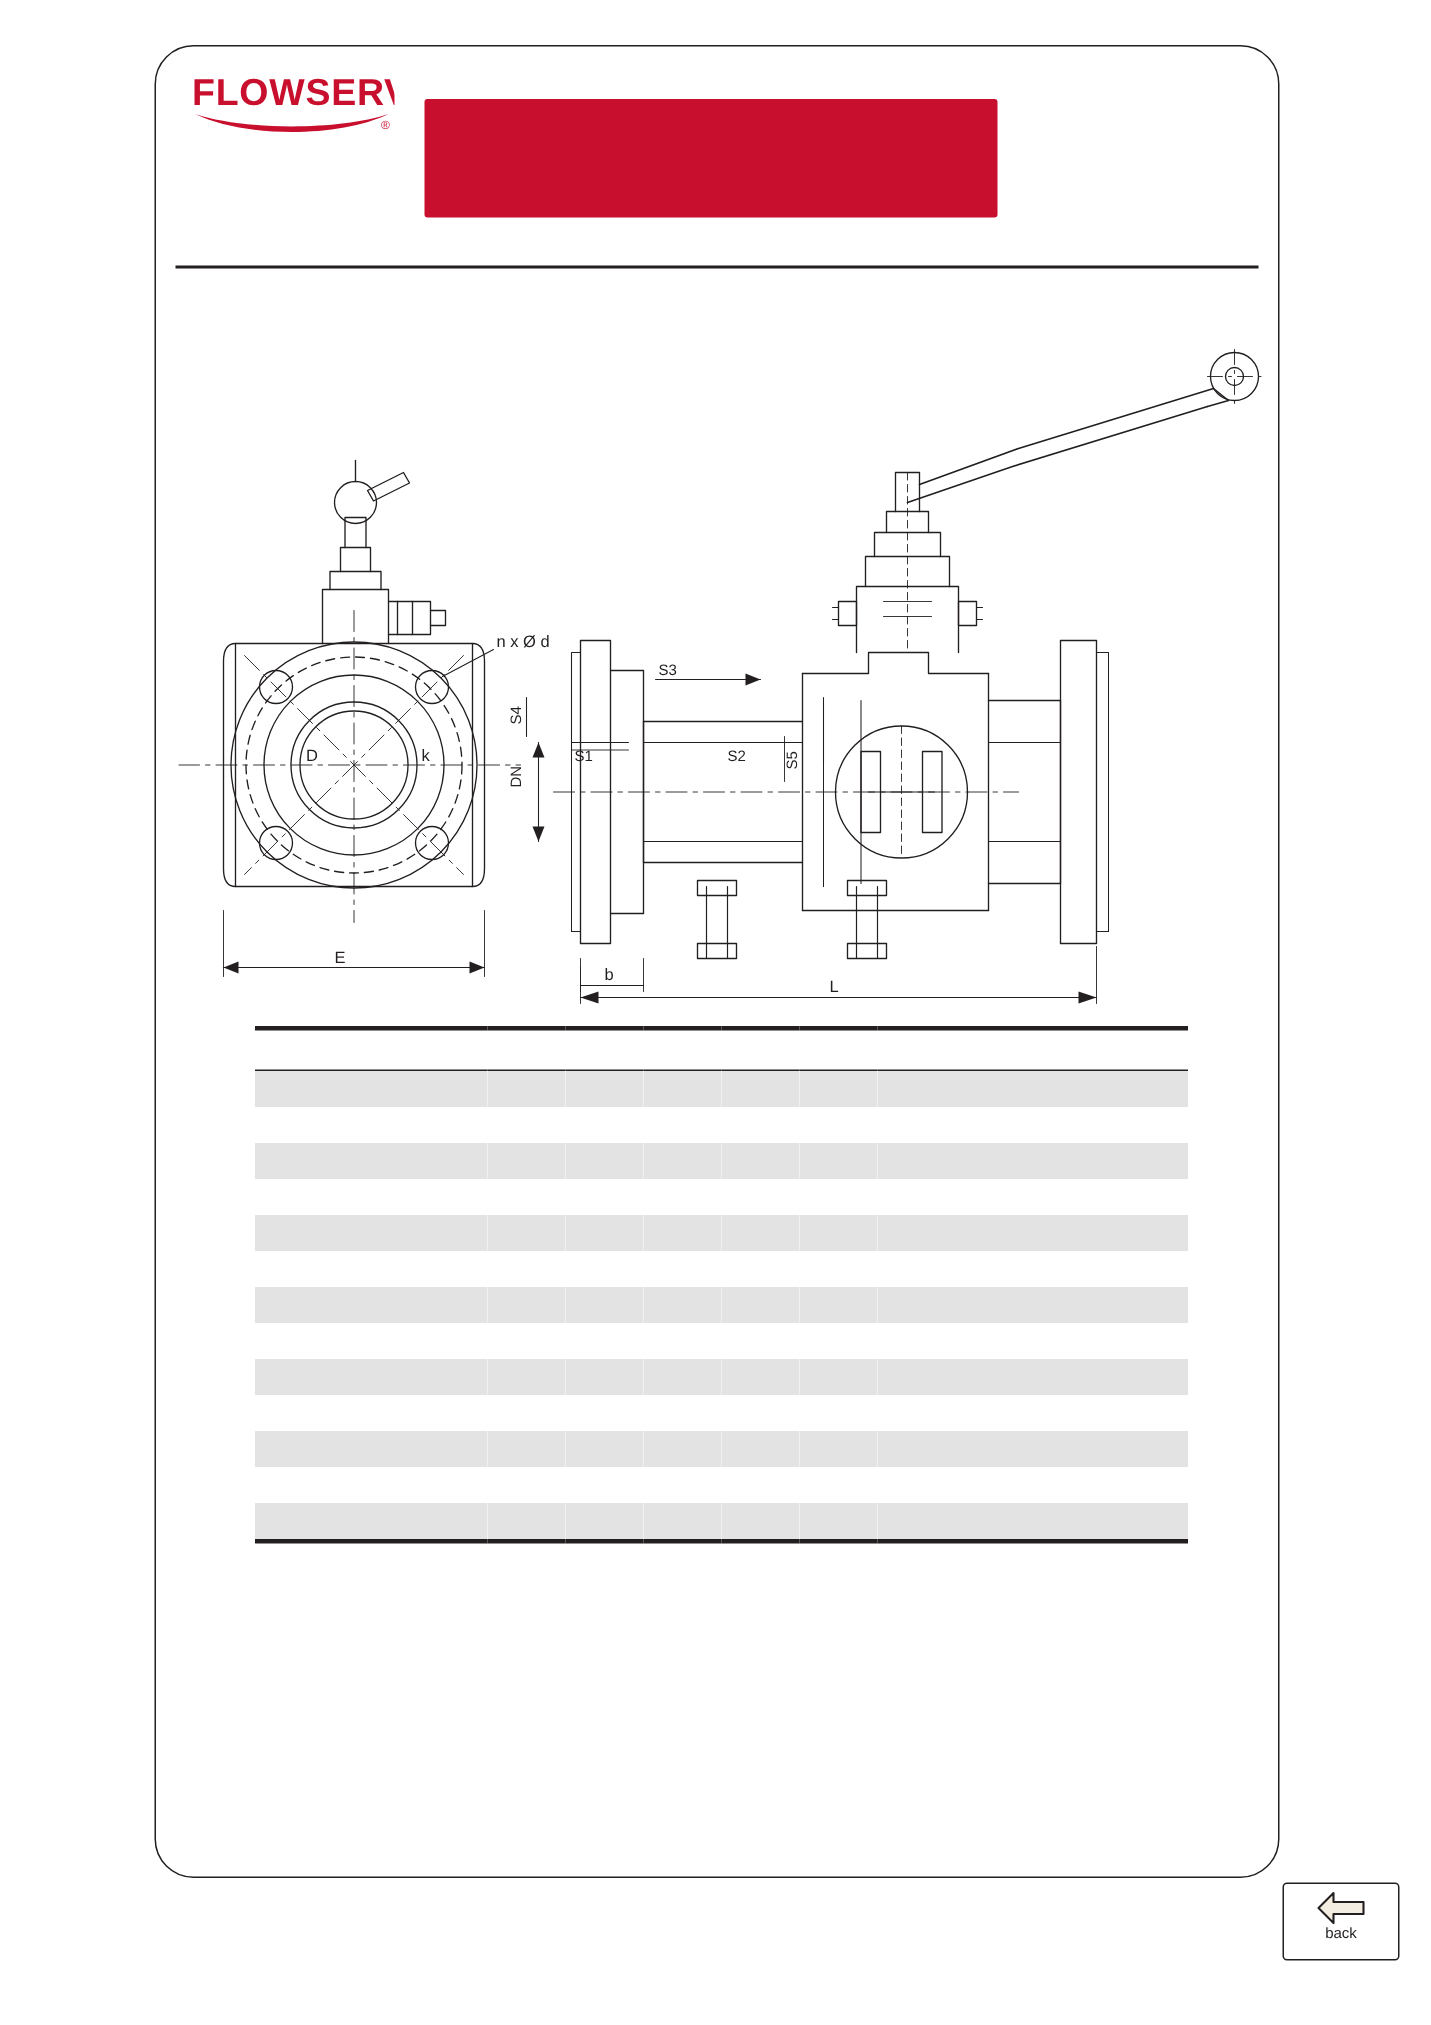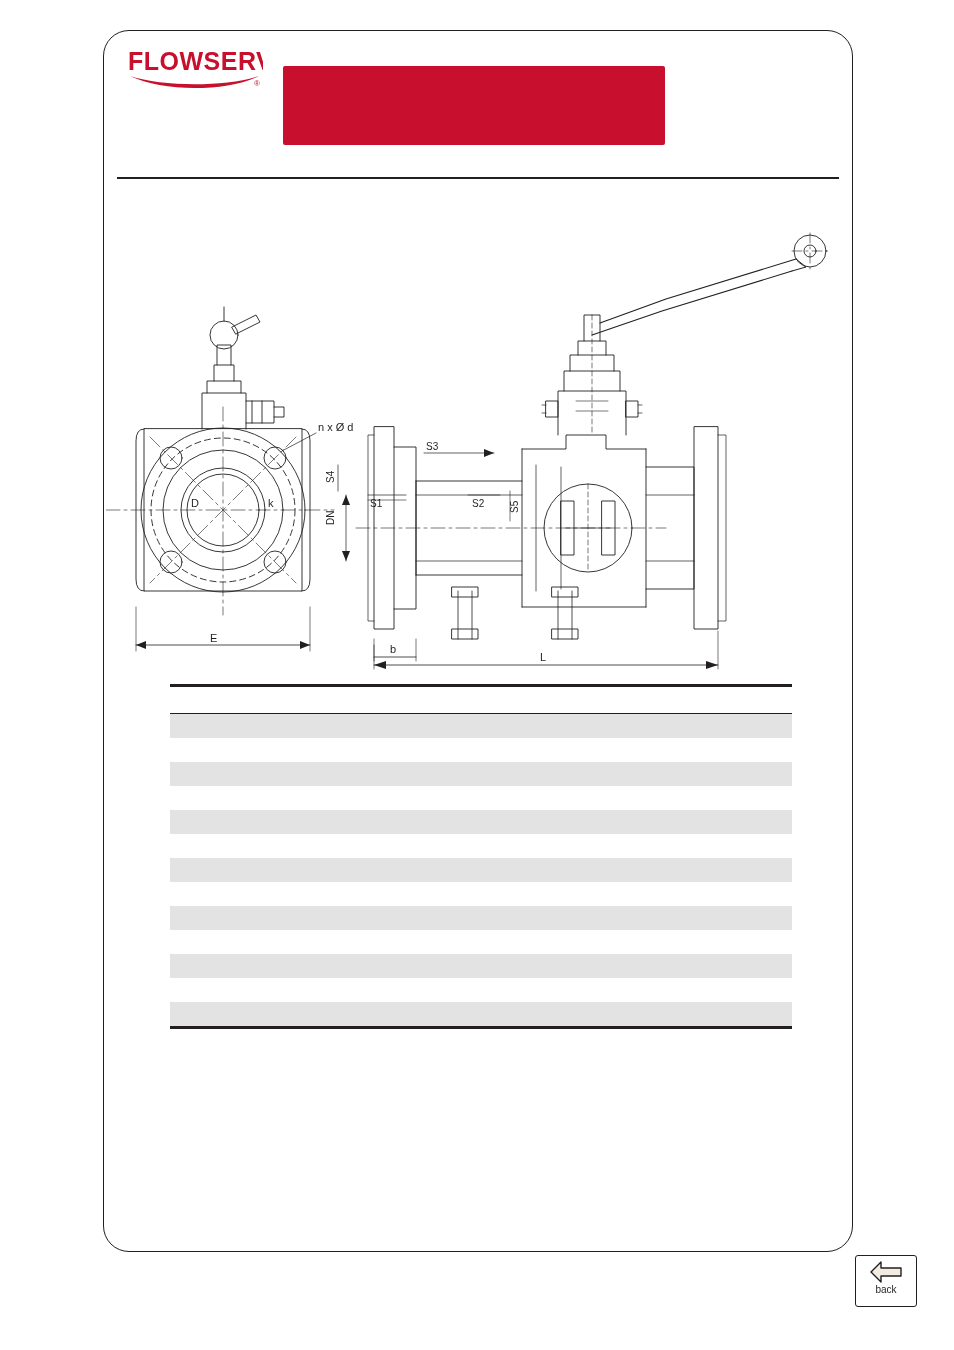--- a/index.html
+++ b/index.html
@@ -70,21 +70,21 @@
     left: 117px;
     top: 177px;
     width: 722px;
     height: 2px;
     background: #231f20;
   }
 
   
   .drawing {
     position: absolute;
-    left: 106px;
+    left: 119px;
     top: 195px;
     width: 722px;
     height: 480px;
   }
   .drawing svg { display: block; }
 
   
   .table-wrap {
     position: absolute;
     left: 170px;
@@ -114,21 +114,21 @@
   .thin-line { border-bottom: 1px solid #231f20 !important; }
   .thick-bottom { border-bottom: 3px solid #231f20 !important; }
   tr.shaded td { background: #e3e3e3; }
   tr.plain td { background: #ffffff; }
 
   
   .back-btn {
     position: absolute;
     left: 855px;
     top: 1255px;
-    width: 62px;
+    width: 78px;
     height: 52px;
     border: 1px solid #231f20;
     border-radius: 3px;
     background: #ffffff;
     text-align: center;
     box-sizing: border-box;
   }
   .back-btn .arrow { display: block; margin: 4px auto 0 auto; }
   .back-btn .lbl {
     display: block;

